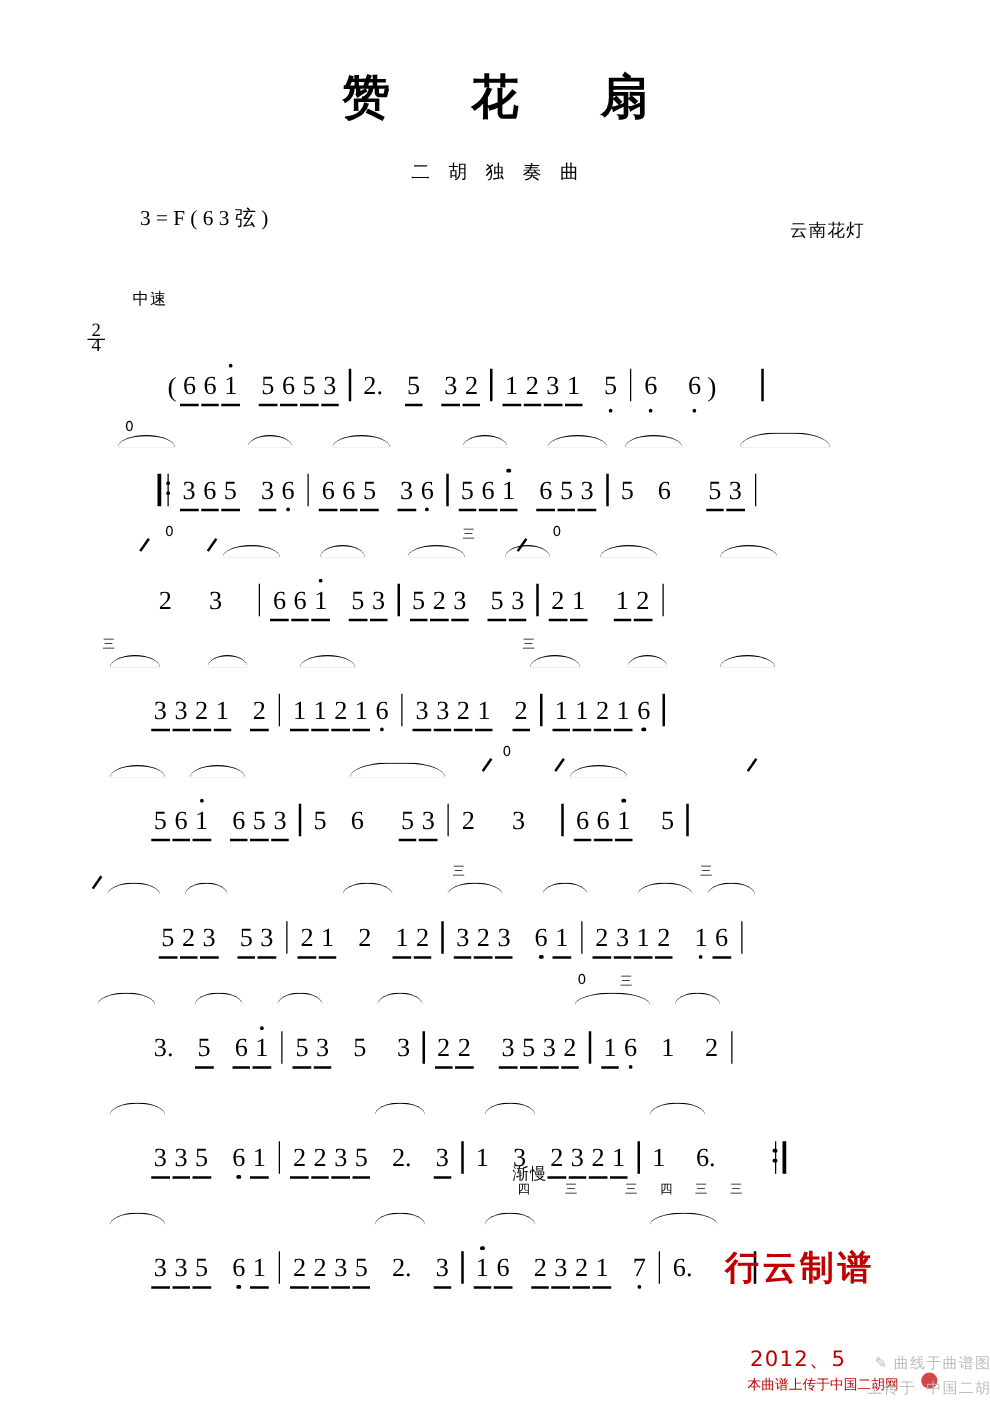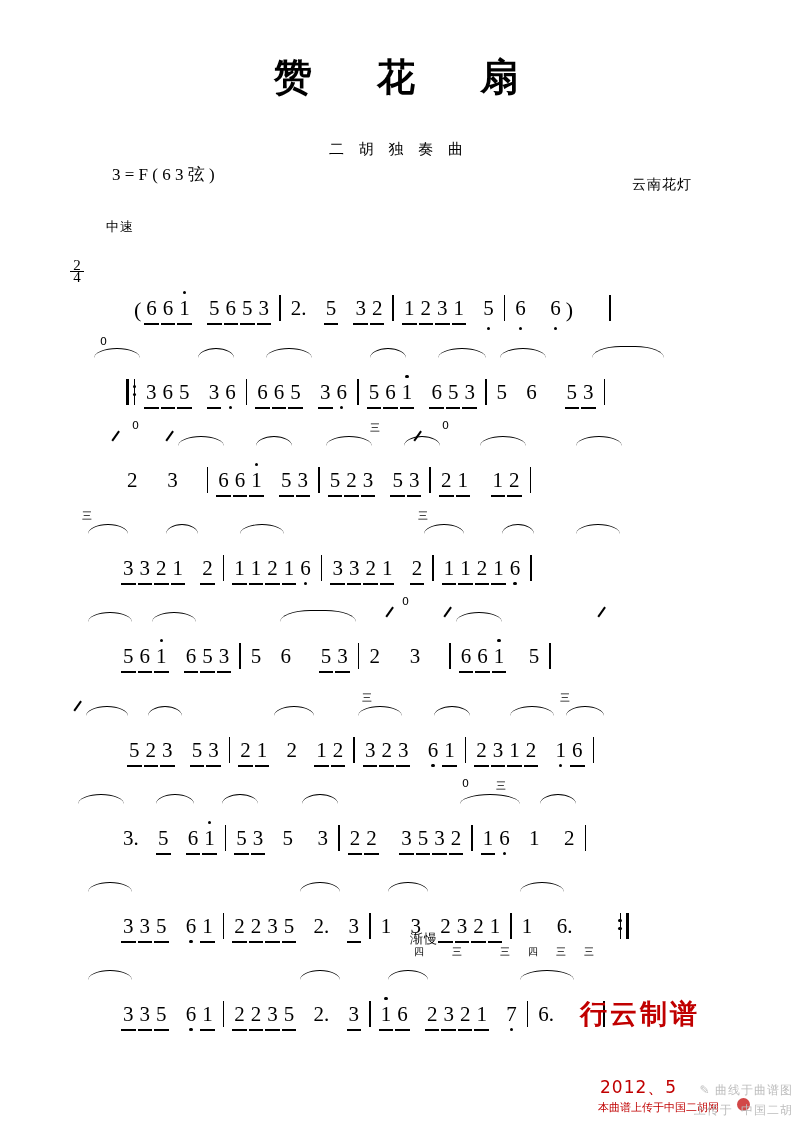--- a/index.html
+++ b/index.html
@@ -36,21 +36,20 @@
   .subtitle {
     position: absolute;
     top: 128px;
     left: 0;
     width: 792px;
     text-align: center;
     font-family: "DejaVu Sans", sans-serif;
     font-size: 15px;
     letter-spacing: 5px;
     text-indent: 5px;
-    margin-top: 12px;
   }
   .keysig {
     position: absolute;
     top: 163px;
     left: 112px;
     font-family: "Liberation Serif", serif;
     font-size: 17px;
   }
   .composer {
     position: absolute;
@@ -270,21 +269,21 @@
   <div class="title">赞 花 扇</div>
   <div class="subtitle">二 胡 独 奏 曲</div>
 
   <div class="keysig">
     <span>3 = F</span>
     <span>( 6  3 弦 )</span>
   </div>
 
   <div class="composer">云南花灯</div>
 
-  <div class="tempo-mark" style="top:218px; left:106px;">中速</div>
+  <div class="tempo-mark" style="top:230px; left:106px;">中速</div>
   <div class="tempo-mark" style="top:930px; left:410px;">渐慢</div>
 
   <div class="system" style="top:258px;">
     <div class="meter">
       <span class="num">2</span>
       <span class="den">4</span>
     </div>
     <div class="notes">
       <div class="nrow" style="left:20px;">
         <span class="paren">(</span><span class="n b1">6</span><span class="n b1">6</span><span class="n b1 hi">1</span><span class="dash"> </span><span class="n b1">5</span><span class="n b1">6</span><span class="n b1">5</span><span class="n b1">3</span><span class="bar"></span><span class="n">2.</span><span class="dash"> </span><span class="n b1">5</span><span class="dash"> </span><span class="n b1">3</span><span class="n b1">2</span><span class="bar"></span><span class="n b1">1</span><span class="n b1">2</span><span class="n b1">3</span><span class="n b1">1</span><span class="dash"> </span><span class="n lo">5</span><span class="bar"></span><span class="n lo">6</span><span class="dash">  </span><span class="n lo">6</span><span class="paren">)</span><span class="bar" style="margin-left:34px;"></span>

